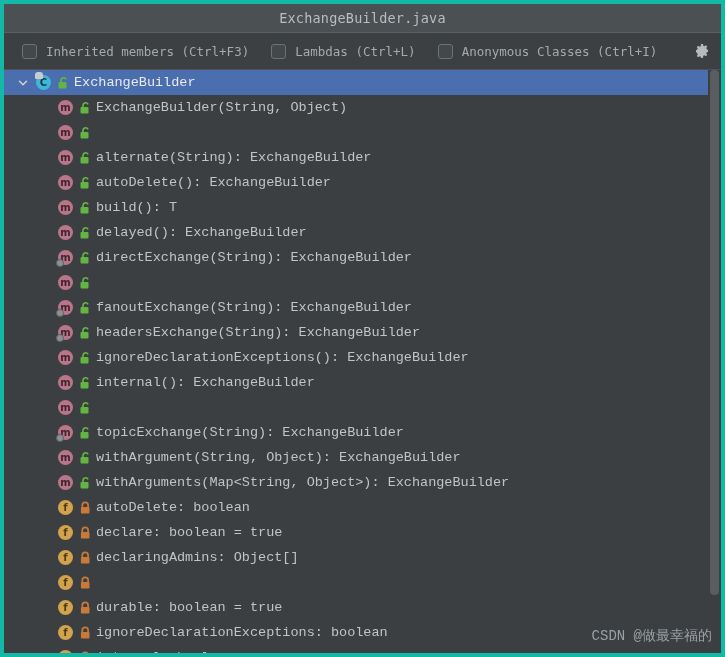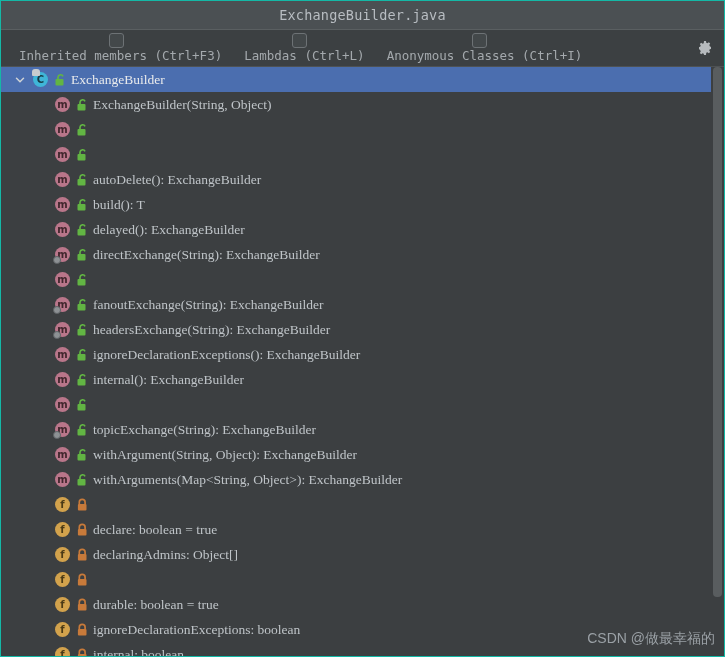--- a/index.html
+++ b/index.html
@@ -7,21 +7,21 @@
     width: 725px; height: 657px;
     background: #3c3f41;
     font-family: "DejaVu Sans Mono", monospace;
     overflow: hidden;
   }
   #app {
     position: relative;
     width: 725px; height: 657px;
     background: #3c3f41;
     display: flex; flex-direction: column;
-    border: 1px solid #14b8a6;
+    border: 4px solid #14b8a6;
   }
 
   
   .titlebar {
     height: 29px; min-height: 29px;
     background: #4b5053;
     border-bottom: 1px solid #5a5f61;
     display: flex; align-items: center; justify-content: center;
   }
   .titlebar .title {
@@ -31,21 +31,21 @@
 
   
   .toolbar {
     height: 37px; min-height: 37px;
     background: #3c4042;
     border-bottom: 1px solid #4e5254;
     display: flex; align-items: center;
     padding: 0 8px 0 18px;
     position: relative;
   }
-  .chk-item { display: flex; align-items: center; margin-right: 22px; cursor: default; flex-direction: column; }
+  .chk-item { display: flex; align-items: center; margin-right: 22px; cursor: default; }
   .chk-box {
     width: 15px; height: 15px;
     border: 1px solid #6d7275;
     border-radius: 3px;
     background: #43484a;
     margin-right: 9px;
   }
   .chk-label {
     font-family: "DejaVu Sans Mono", monospace;
     font-size: 12.5px; color: #a4a9ad; white-space: nowrap;
@@ -60,21 +60,21 @@
     flex: 1 1 auto; position: relative; overflow: hidden;
     background: #3c3f41;
   }
   .tree { position: relative; }
   .row {
     height: 25px; display: flex; align-items: center;
     padding-left: 8px; white-space: nowrap;
   }
   .row.selected { background: #4b6eaf; }
   .row .label {
-    font-family: Liberation Serif, serif;
+    font-family: Liberation Mono, monospace;
     font-size: 13.5px; color: #bfc4c8; letter-spacing: 0px;
   }
   .row.selected .label { color: #e8eaec; }
 
   .chev { width: 22px; min-width: 22px; display: flex; align-items: center; justify-content: center; }
   .indent-member { width: 44px; min-width: 44px; }
 
   .icon-slot { width: 19px; min-width: 19px; display: flex; align-items: center; justify-content: center; }
   .icon-slot.vis { width: 21px; min-width: 21px; }
 
@@ -97,21 +97,21 @@
   }
   .class-badge {
     position: absolute; left: 0px; top: -2px;
     width: 8px; height: 7px; border-radius: 3px 3px 1px 1px;
     background: #c9ccce;
   }
 
   
   .watermark {
     position: absolute; right: 9px; bottom: 8px;
-    font-family: Liberation Sans, sans-serif;
+    font-family: Liberation Mono, monospace;
     font-size: 14px; color: #9aa0a5;
     pointer-events: none;
   }
 
   
   .scrollbar {
     position: absolute; right: 0; top: 0;
     width: 13px; height: 100%;
     background: #3c3f41;
   }
@@ -212,20 +212,21 @@
             <span class="nodeicon">
               <span class="circ circ-m">m</span>
             </span>
           </span>
           <span class="icon-slot vis vis-slot">
             <svg width="13" height="14" viewBox="0 0 13 14">
               <path d="M4 6V4.2A2.6 2.6 0 0 1 9 3.4" fill="none" stroke="#62b543" stroke-width="1.7"></path>
               <rect x="1.5" y="6" width="8" height="6.6" rx="1" fill="#62b543"></rect>
             </svg>
           </span>
+          <span class="label">alternate(String): ExchangeBuilder</span>
         </div>
         <div class="row">
           <span class="indent-member"></span>
           <span class="icon-slot node-slot">
             <span class="nodeicon">
               <span class="circ circ-m">m</span>
             </span>
           </span>
           <span class="icon-slot vis vis-slot">
             <svg width="13" height="14" viewBox="0 0 13 14">
@@ -423,20 +424,21 @@
             <span class="nodeicon">
               <span class="circ circ-f">f</span>
             </span>
           </span>
           <span class="icon-slot vis vis-slot">
             <svg width="13" height="14" viewBox="0 0 13 14">
               <path d="M3.3 6.2V4.3a2.9 2.9 0 0 1 5.8 0v1.9" fill="none" stroke="#c87a3a" stroke-width="1.7"></path>
               <rect x="1.9" y="6" width="8.6" height="6.6" rx="1" fill="#c87a3a"></rect>
             </svg>
           </span>
+          <span class="label">autoDelete: boolean</span>
         </div>
         <div class="row">
           <span class="indent-member"></span>
           <span class="icon-slot node-slot">
             <span class="nodeicon">
               <span class="circ circ-f">f</span>
             </span>
           </span>
           <span class="icon-slot vis vis-slot">
             <svg width="13" height="14" viewBox="0 0 13 14">

